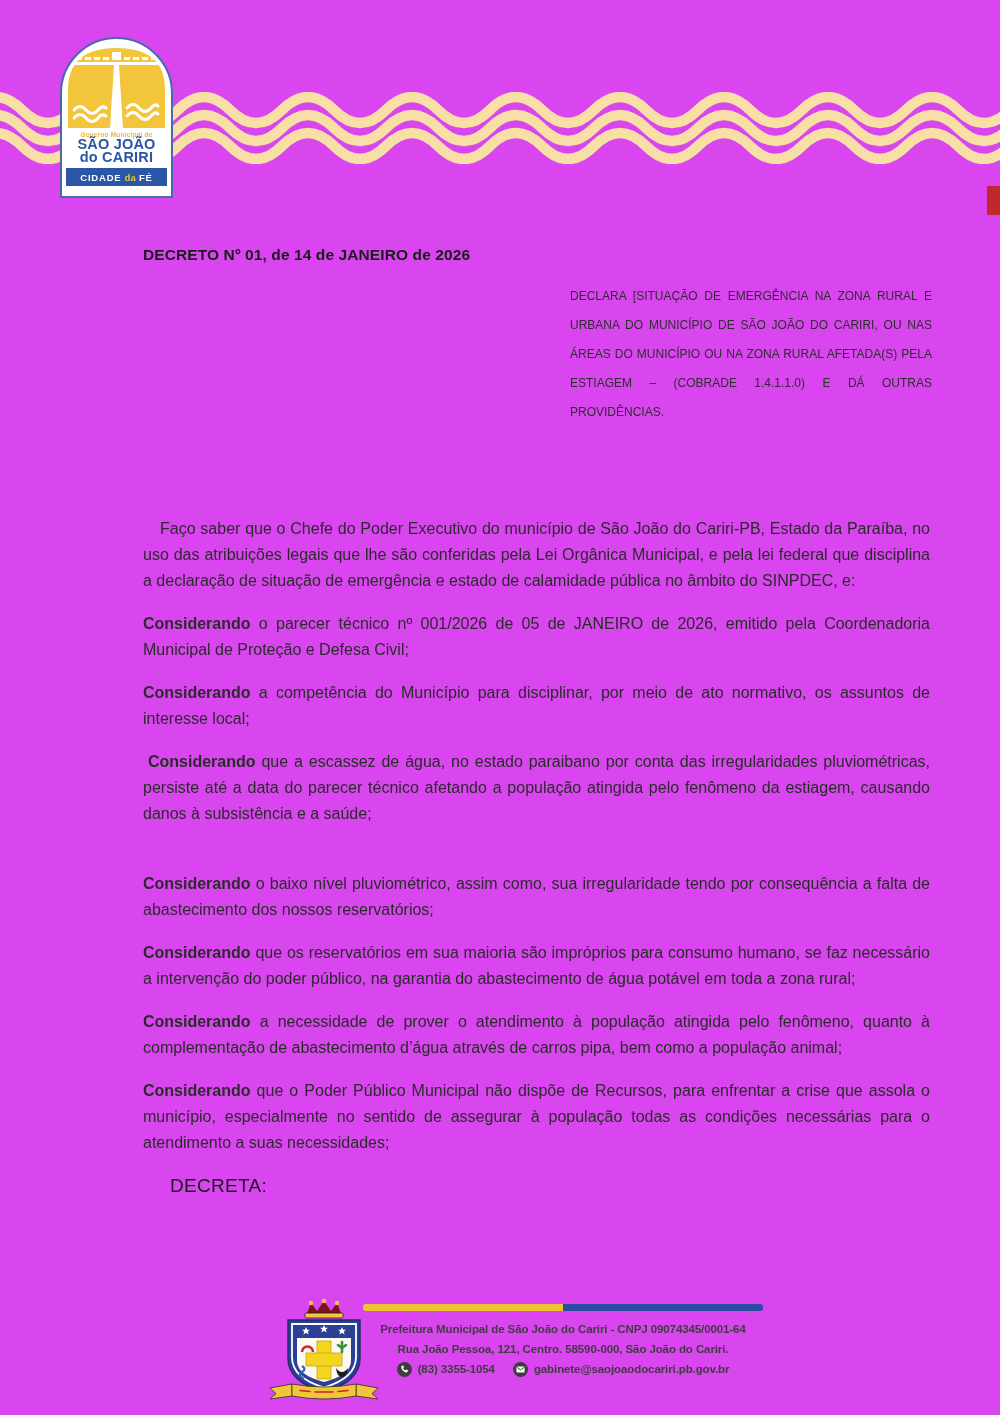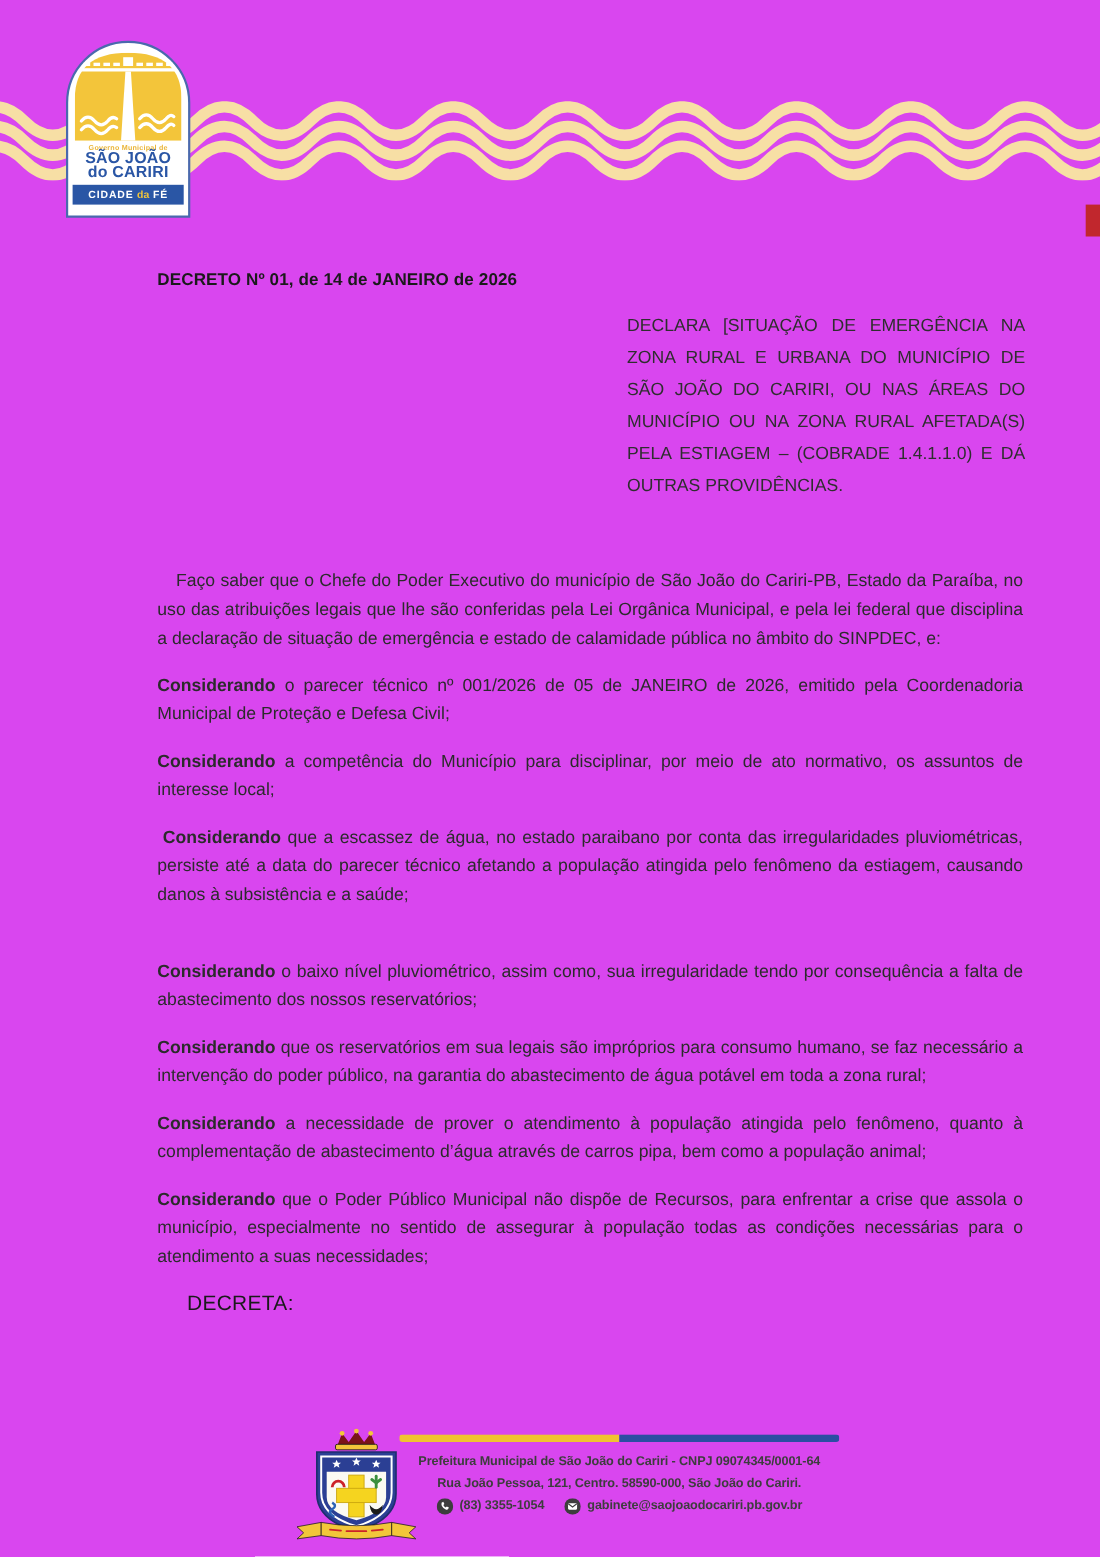--- a/index.html
+++ b/index.html
@@ -28,21 +28,21 @@
   }
   .badge-banner .da{color:#f2c63a;letter-spacing:.2px;}
   .red-tab{position:absolute;right:0;top:186px;width:13px;height:29px;background:#c1272d;z-index:3;}
   
   .doc-title{
     position:absolute;left:143px;top:236px;
     font-size:15.5px;font-weight:bold;color:#1a1a1a;letter-spacing:.1px;margin-top:10px;
   }
   .ementa{
     position:absolute;left:570px;top:282px;width:362px;
-    font-size:16px;line-height:29px;text-align:justify;color:#2e2e2e;
+    font-size:12px;line-height:29px;text-align:justify;color:#2e2e2e;
   }
   .body-text{
     position:absolute;left:143px;top:516px;width:787px;
     font-size:16px;line-height:26px;text-align:justify;color:#2b2b2b;
   }
   .body-text p{margin:0 0 17px 0;}
   .body-text p.preamble{text-indent:17px;}
   .body-text p.gap-lg{margin-bottom:44px;}
   .body-text p.indent-sm{text-indent:5px;}
   .decreta{
@@ -120,21 +120,21 @@
     <p class="preamble">Faço saber que o Chefe do Poder Executivo do município de São João do Cariri-PB, Estado da Paraíba, no uso das atribuições legais que lhe são conferidas pela Lei Orgânica Municipal, e pela lei federal que disciplina a declaração de situação de emergência e estado de calamidade pública no âmbito do SINPDEC, e:</p>
 
     <p><b>Considerando</b><span> o parecer técnico nº 001/2026 de 05 de JANEIRO de 2026, emitido pela Coordenadoria Municipal de Proteção e Defesa Civil;</span></p>
 
     <p><b>Considerando</b><span> a competência do Município para disciplinar, por meio de ato normativo, os assuntos de interesse local;</span></p>
 
     <p class="gap-lg indent-sm"><b>Considerando</b><span> que a escassez de água, no estado paraibano por conta das irregularidades pluviométricas, persiste até a data do parecer técnico afetando a população atingida pelo fenômeno da estiagem, causando danos à subsistência e a saúde;</span></p>
 
     <p><b>Considerando</b><span> o baixo nível pluviométrico, assim como, sua irregularidade tendo por consequência a falta de abastecimento dos nossos reservatórios;</span></p>
 
-    <p><b>Considerando</b><span> que os reservatórios em sua legais são impróprios para consumo humano, se faz necessário a intervenção do poder público, na garantia do abastecimento de água potável em toda a zona rural;</span></p>
+    <p><b>Considerando</b><span> que os reservatórios em sua maioria são impróprios para consumo humano, se faz necessário a intervenção do poder público, na garantia do abastecimento de água potável em toda a zona rural;</span></p>
 
     <p><b>Considerando</b><span> a necessidade de prover o atendimento à população atingida pelo fenômeno, quanto à complementação de abastecimento d’água através de carros pipa, bem como a população animal;</span></p>
 
     <p><b>Considerando</b><span> que o Poder Público Municipal não dispõe de Recursos, para enfrentar a crise que assola o município, especialmente no sentido de assegurar à população todas as condições necessárias para o atendimento a suas necessidades;</span></p>
 
     <div class="decreta">DECRETA:</div>
   </div>
 
   <div class="footer">
 

